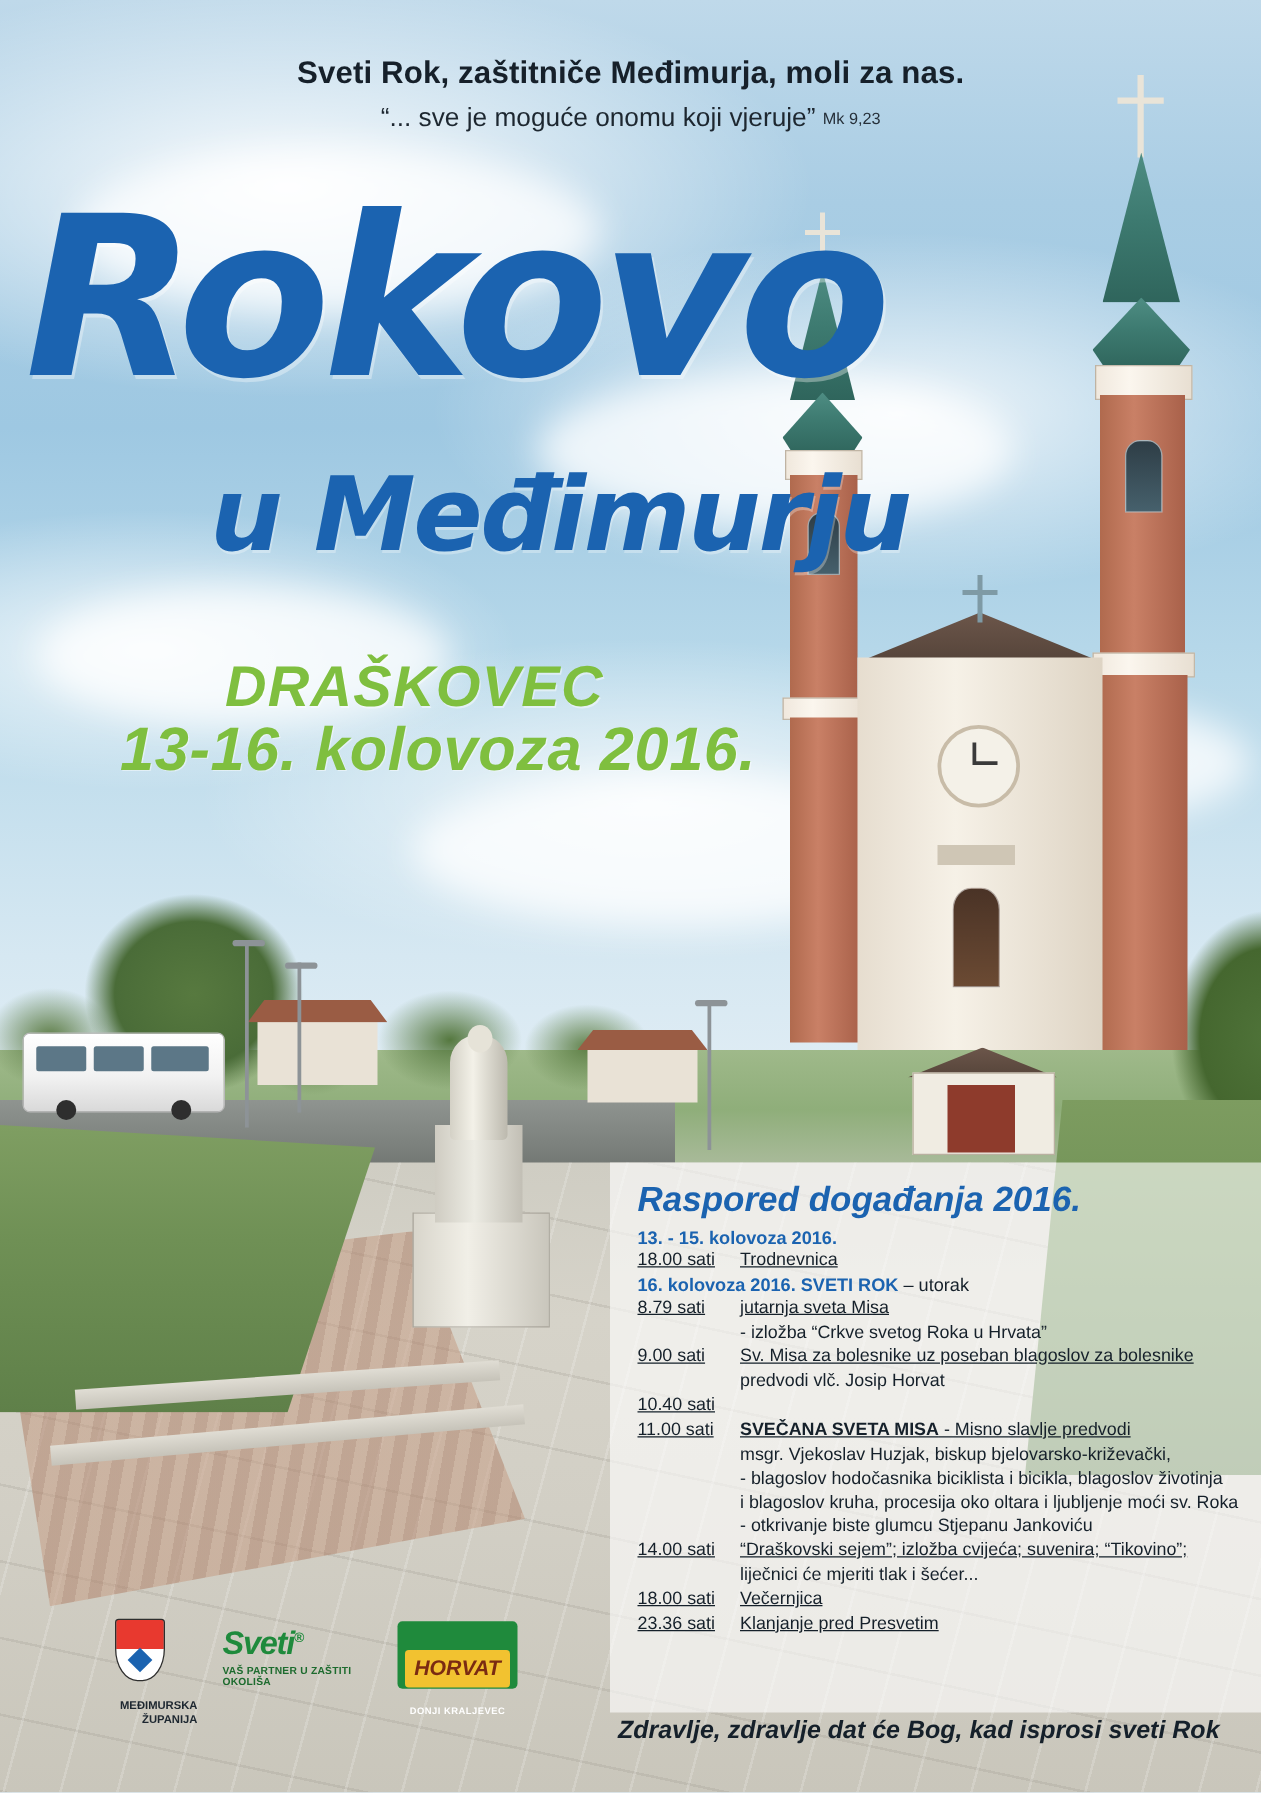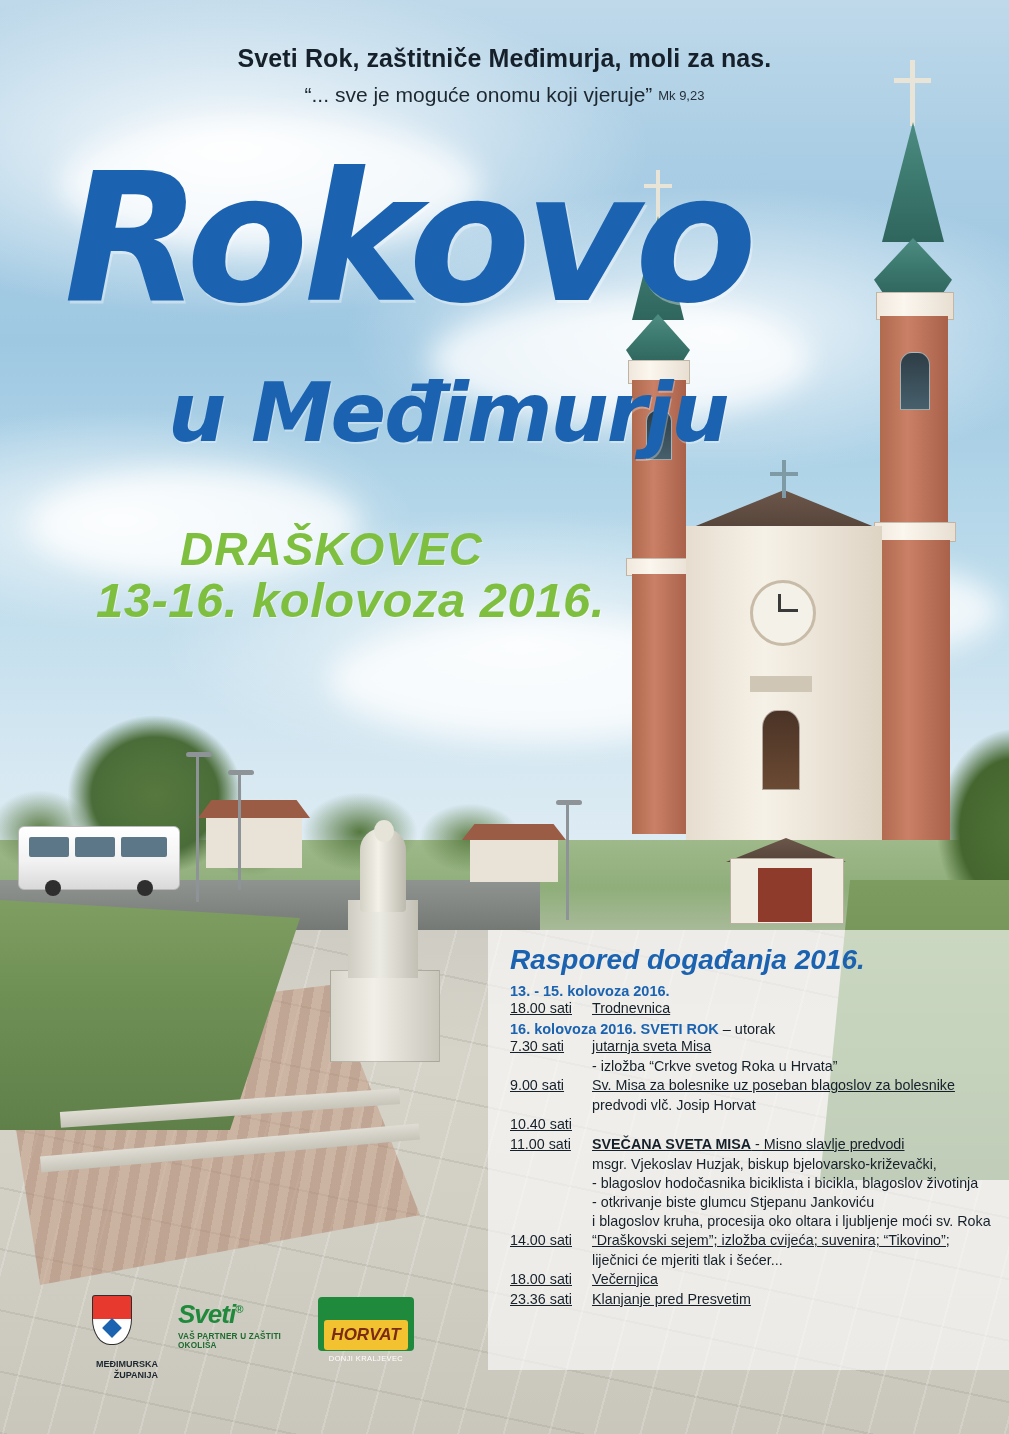--- a/index.html
+++ b/index.html
@@ -267,21 +267,20 @@
     position: absolute;
     left: 20px; top: 150px;
     font-family: "DejaVu Sans", sans-serif;
     font-size: 178px;
     font-weight: bold;
     font-style: italic;
     color: #1b63b0;
     letter-spacing: -6px;
     text-shadow: 2px 3px 0 rgba(255,255,255,0.35);
     line-height: 1;
-    margin-left: 44px;
   }
   .title-sub {
     position: absolute;
     left: 168px; top: 372px;
     font-family: "DejaVu Sans", sans-serif;
     font-size: 82px;
     font-weight: bold;
     font-style: italic;
     color: #1b63b0;
     letter-spacing: -2px;
@@ -438,23 +437,23 @@
     background: #f2c230;
     border-radius: 3px;
     color: #7a2b12;
     font-size: 17px;
     font-weight: bold;
     font-style: italic;
     line-height: 30px;
   }
   .horvat-sub {
     font-size: 7.5px;
-    font-weight: normal;
+    font-weight: bold;
     letter-spacing: 0.4px;
-    margin-top: 4px;
+    margin-top: 14px;
   }
 </style>
 </head>
 <body>
 
 <div id="poster">
 
   <div class="sky"></div>
   <div class="cloud" style="left:60px; top:120px; width:420px; height:130px;"></div>
   <div class="cloud" style="left:430px; top:300px; width:380px; height:120px;"></div>
@@ -554,21 +553,21 @@
     <div class="sched-row">
       <div class="sched-time">18.00 sati</div>
       <div class="sched-desc">Trodnevnica</div>
     </div>
 
     <div class="hdr">
       <span>16. kolovoza 2016. SVETI ROK</span><span class="plain"> – utorak</span>
     </div>
 
     <div class="sched-row">
-      <div class="sched-time">7.30 sati</div>
+      <div class="sched-time">8.79 sati</div>
       <div class="sched-desc">jutarnja sveta Misa</div>
     </div>
     <div class="cont">- izložba “Crkve svetog Roka u Hrvata”</div>
 
     <div class="sched-row">
       <div class="sched-time">9.00 sati</div>
       <div class="sched-desc">Sv. Misa za bolesnike uz poseban blagoslov za bolesnike</div>
     </div>
     <div class="cont">predvodi vlč. Josip Horvat</div>
 
@@ -577,39 +576,40 @@
     </div>
 
     <div class="sched-row">
       <div class="sched-time">11.00 sati</div>
       <div class="sched-desc">
         <span class="bold-blue">SVEČANA SVETA MISA</span><span> - Misno slavlje predvodi</span>
       </div>
     </div>
     <div class="cont">msgr. Vjekoslav Huzjak, biskup bjelovarsko-križevački,</div>
     <div class="cont">- blagoslov hodočasnika biciklista i bicikla, blagoslov životinja</div>
+    <div class="cont">i blagoslov kruha, procesija oko oltara i ljubljenje moći sv. Roka</div>
     <div class="cont">- otkrivanje biste glumcu Stjepanu Jankoviću</div>
-    <div class="cont">i blagoslov kruha, procesija oko oltara i ljubljenje moći sv. Roka</div>
 
     <div class="sched-row">
       <div class="sched-time">14.00 sati</div>
       <div class="sched-desc">“Draškovski sejem”; izložba cvijeća; suvenira; “Tikovino”;</div>
     </div>
     <div class="cont">liječnici će mjeriti tlak i šećer...</div>
 
     <div class="sched-row">
       <div class="sched-time">18.00 sati</div>
       <div class="sched-desc">Večernjica</div>
     </div>
     <div class="sched-row">
       <div class="sched-time">23.36 sati</div>
       <div class="sched-desc">Klanjanje pred Presvetim</div>
     </div>
   </div>
 
+  <div class="footer-quote">Zdravlje, zdravlje dat će Bog, kad isprosi sveti Rok</div>
 
   <div class="logos">
     <div class="coat"></div>
     <div class="coat-label">
       <span>MEĐIMURSKA</span><br>
       <span>ŽUPANIJA</span>
     </div>
 
     <div class="tehnix">
       <div class="tehnix-name">

